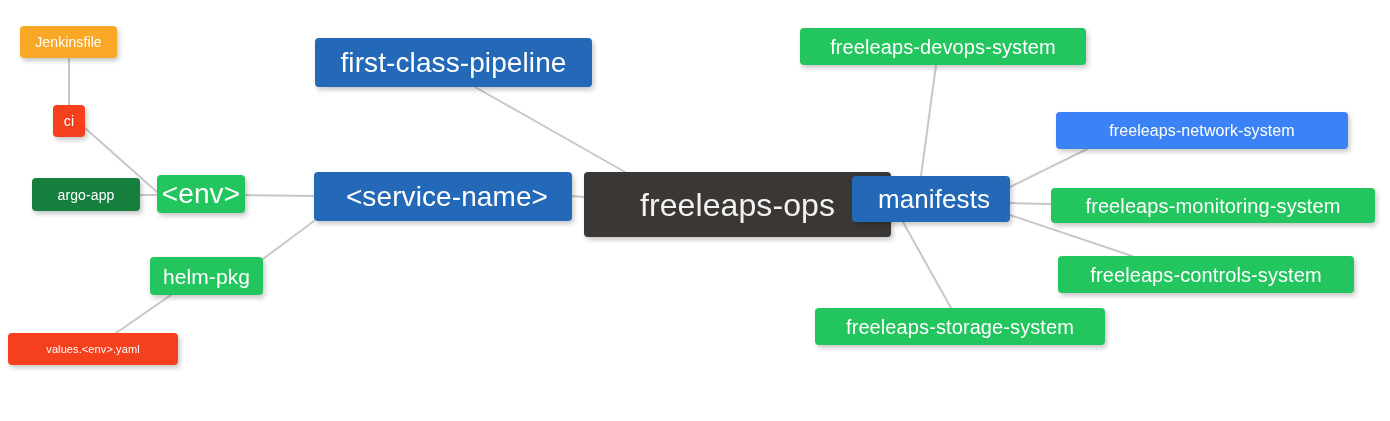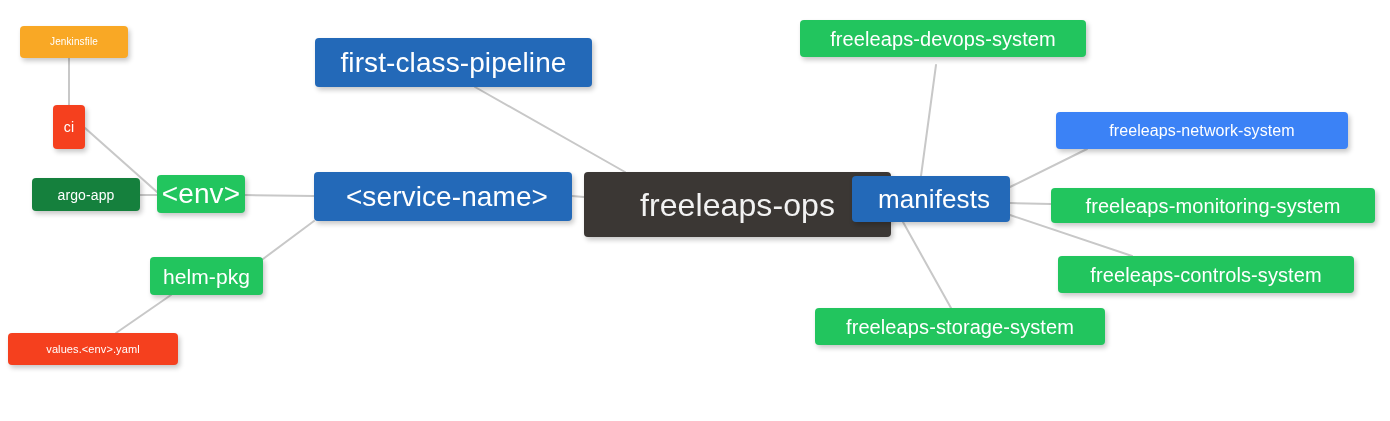--- a/index.html
+++ b/index.html
@@ -61,24 +61,24 @@
       <line x1="475" y1="87" x2="625" y2="172" stroke="#c8c8c8" stroke-width="2" stroke-linecap="round"></line>
       <line x1="572" y1="196" x2="584" y2="197" stroke="#c8c8c8" stroke-width="2" stroke-linecap="round"></line>
       <line x1="846" y1="199" x2="852" y2="199" stroke="#c8c8c8" stroke-width="2" stroke-linecap="round"></line>
       <line x1="921" y1="176" x2="936" y2="65" stroke="#c8c8c8" stroke-width="2" stroke-linecap="round"></line>
       <line x1="1010" y1="187" x2="1087" y2="149" stroke="#c8c8c8" stroke-width="2" stroke-linecap="round"></line>
       <line x1="1010" y1="203" x2="1051" y2="204" stroke="#c8c8c8" stroke-width="2" stroke-linecap="round"></line>
       <line x1="1010" y1="215" x2="1132" y2="256" stroke="#c8c8c8" stroke-width="2" stroke-linecap="round"></line>
       <line x1="903" y1="222" x2="951" y2="308" stroke="#c8c8c8" stroke-width="2" stroke-linecap="round"></line>
     </svg>
   <div id="nodes">
-      <div class="node" style="left: 20px; top: 26px; width: 108px; height: 32px; background: rgb(249, 168, 37); color: rgb(255, 255, 255); font-size: 10px;">
+      <div class="node" style="left: 20px; top: 26px; width: 97px; height: 32px; background: rgb(249, 168, 37); color: rgb(255, 255, 255); font-size: 14px;">
         <span class="node-label">Jenkinsfile</span>
       </div>
-      <div class="node" style="left: 53px; top: 105px; width: 32px; height: 44px; background: rgb(245, 64, 30); color: rgb(255, 255, 255); font-size: 14px;">
+      <div class="node" style="left: 53px; top: 105px; width: 32px; height: 32px; background: rgb(245, 64, 30); color: rgb(255, 255, 255); font-size: 14px;">
         <span class="node-label">ci</span>
       </div>
       <div class="node" style="left: 32px; top: 178px; width: 108px; height: 33px; background: #15803d; color: rgb(255, 255, 255); font-size: 14px;">
         <span class="node-label">argo-app</span>
       </div>
       <div class="node" style="left: 157px; top: 175px; width: 88px; height: 38px; background: rgb(34, 197, 94); color: rgb(255, 255, 255); font-size: 28px;">
         <span class="node-label">&lt;env&gt;</span>
       </div>
       <div class="node" style="left: 150px; top: 257px; width: 113px; height: 38px; background: rgb(34, 197, 94); color: rgb(255, 255, 255); font-size: 21px;">
         <span class="node-label">helm-pkg</span>
@@ -91,21 +91,21 @@
       </div>
       <div class="node" style="left: 314px; top: 172px; width: 258px; height: 49px; background: rgb(35, 105, 184); color: rgb(255, 255, 255); font-size: 28px; padding-left: 18px;">
         <span class="node-label">&lt;service-name&gt;</span>
       </div>
       <div class="node" style="left: 584px; top: 172px; width: 307px; height: 65px; background: rgb(59, 55, 52); color: rgb(242, 242, 242); font-size: 32px;">
         <span class="node-label">freeleaps-ops</span>
       </div>
       <div class="node" style="left: 852px; top: 176px; width: 158px; height: 46px; background: rgb(35, 105, 184); color: rgb(255, 255, 255); font-size: 26px; padding-left: 16px;">
         <span class="node-label">manifests</span>
       </div>
-      <div class="node" style="left: 800px; top: 20px; width: 286px; height: 37px; background: rgb(34, 197, 94); color: rgb(255, 255, 255); font-size: 20px;">
+      <div class="node" style="left: 800px; top: 28px; width: 286px; height: 37px; background: rgb(34, 197, 94); color: rgb(255, 255, 255); font-size: 20px;">
         <span class="node-label">freeleaps-devops-system</span>
       </div>
       <div class="node" style="left: 1056px; top: 112px; width: 292px; height: 37px; background: #3b82f6; color: rgb(255, 255, 255); font-size: 16px;">
         <span class="node-label">freeleaps-network-system</span>
       </div>
       <div class="node" style="left: 1051px; top: 188px; width: 324px; height: 35px; background: rgb(34, 197, 94); color: rgb(255, 255, 255); font-size: 20px;">
         <span class="node-label">freeleaps-monitoring-system</span>
       </div>
       <div class="node" style="left: 1058px; top: 256px; width: 296px; height: 37px; background: rgb(34, 197, 94); color: rgb(255, 255, 255); font-size: 20px;">
         <span class="node-label">freeleaps-controls-system</span>

